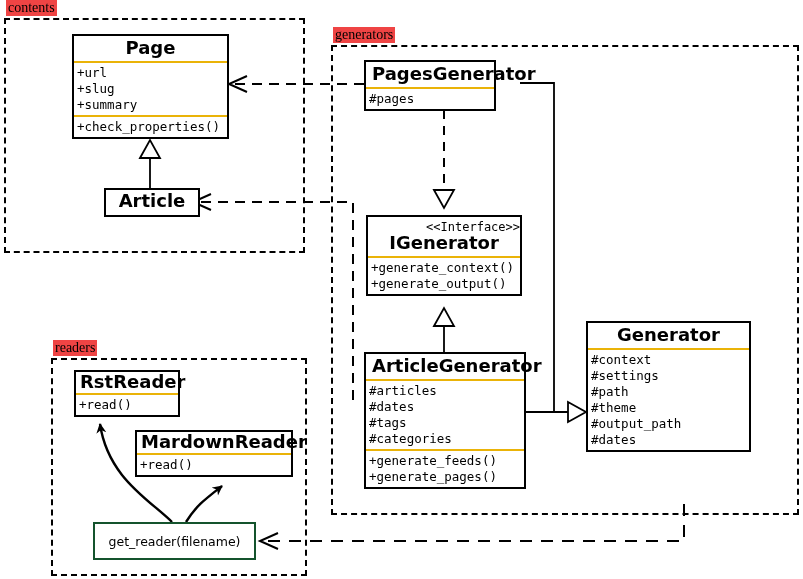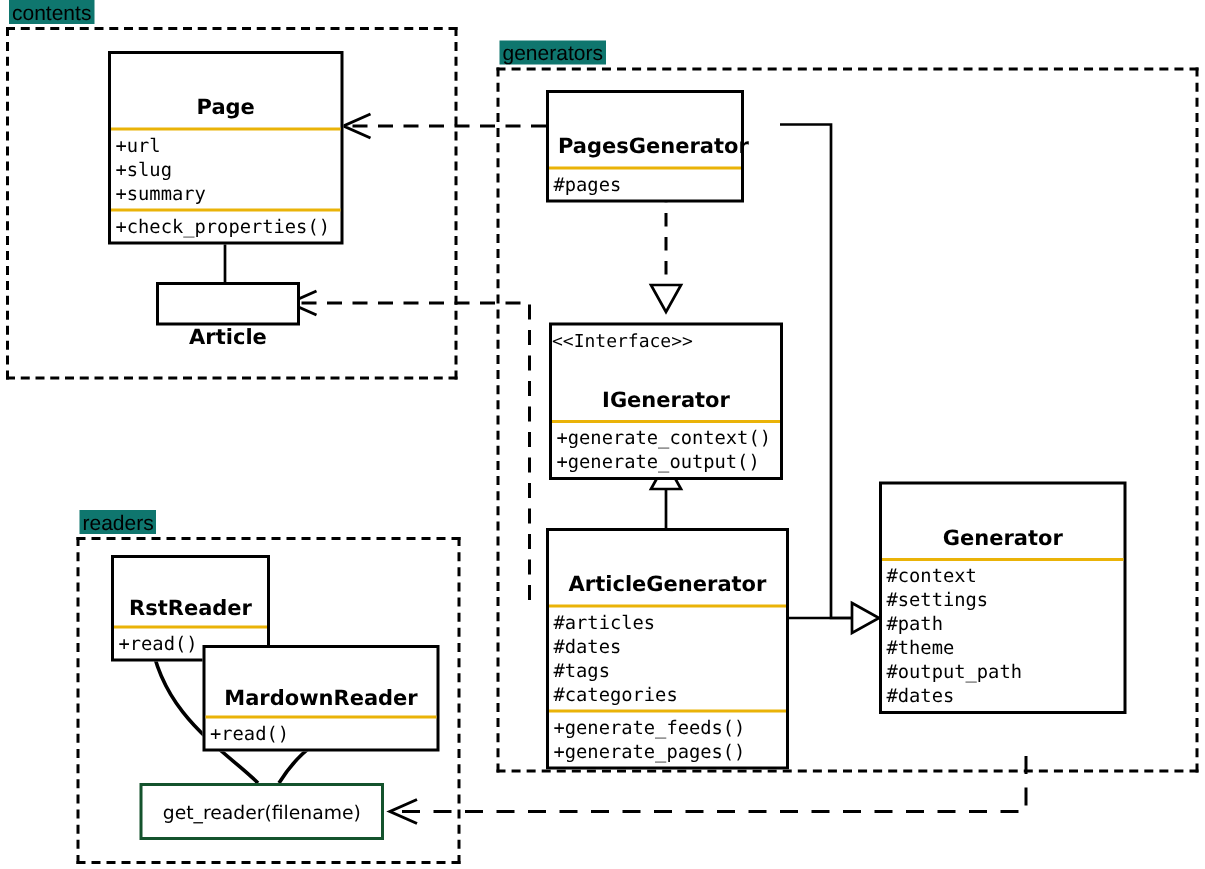--- a/index.html
+++ b/index.html
@@ -19,29 +19,28 @@
   .uml-box {
     position: absolute;
     box-sizing: border-box;
     border: 2px solid #000;
     background: #ffffff;
     z-index: 20;
   }
   .uml-title {
     text-align: center;
     font-weight: bold;
-    font-size: 14px;
+    font-size: 18px;
     font-family: "DejaVu Sans", sans-serif;
     padding: 4px 6px 5px 6px;
     color: #000;
     line-height: 16px;
-    margin-top: 24px;
   }
   .uml-stereo {
-    text-align: left;
+    text-align: right;
     font-weight: normal;
     font-size: 12px;
     font-family: "DejaVu Sans Mono", monospace;
     color: #000;
     line-height: 15px;
     padding-top: 3px;
   }
   .uml-section {
     border-top: 2px solid #eab308;
     padding: 2px 0 2px 3px;
@@ -71,24 +70,24 @@
   
   .pkg {
     position: absolute;
     box-sizing: border-box;
     border: 2px dashed #000;
     z-index: 5;
     background: transparent;
   }
   .pkg-label {
     position: absolute;
-    font-family: Liberation Sans, sans-serif;
+    font-family: Liberation Serif, serif;
     font-size: 14px;
     color: #000;
-    background: #0f766e;
+    background: #ef4444;
     padding: 0 2px;
     z-index: 8;
   }
   
   .svg-layer {
     position: absolute;
     left: 0; top: 0;
     width: 803px; height: 579px;
     z-index: 12;
     pointer-events: none;

